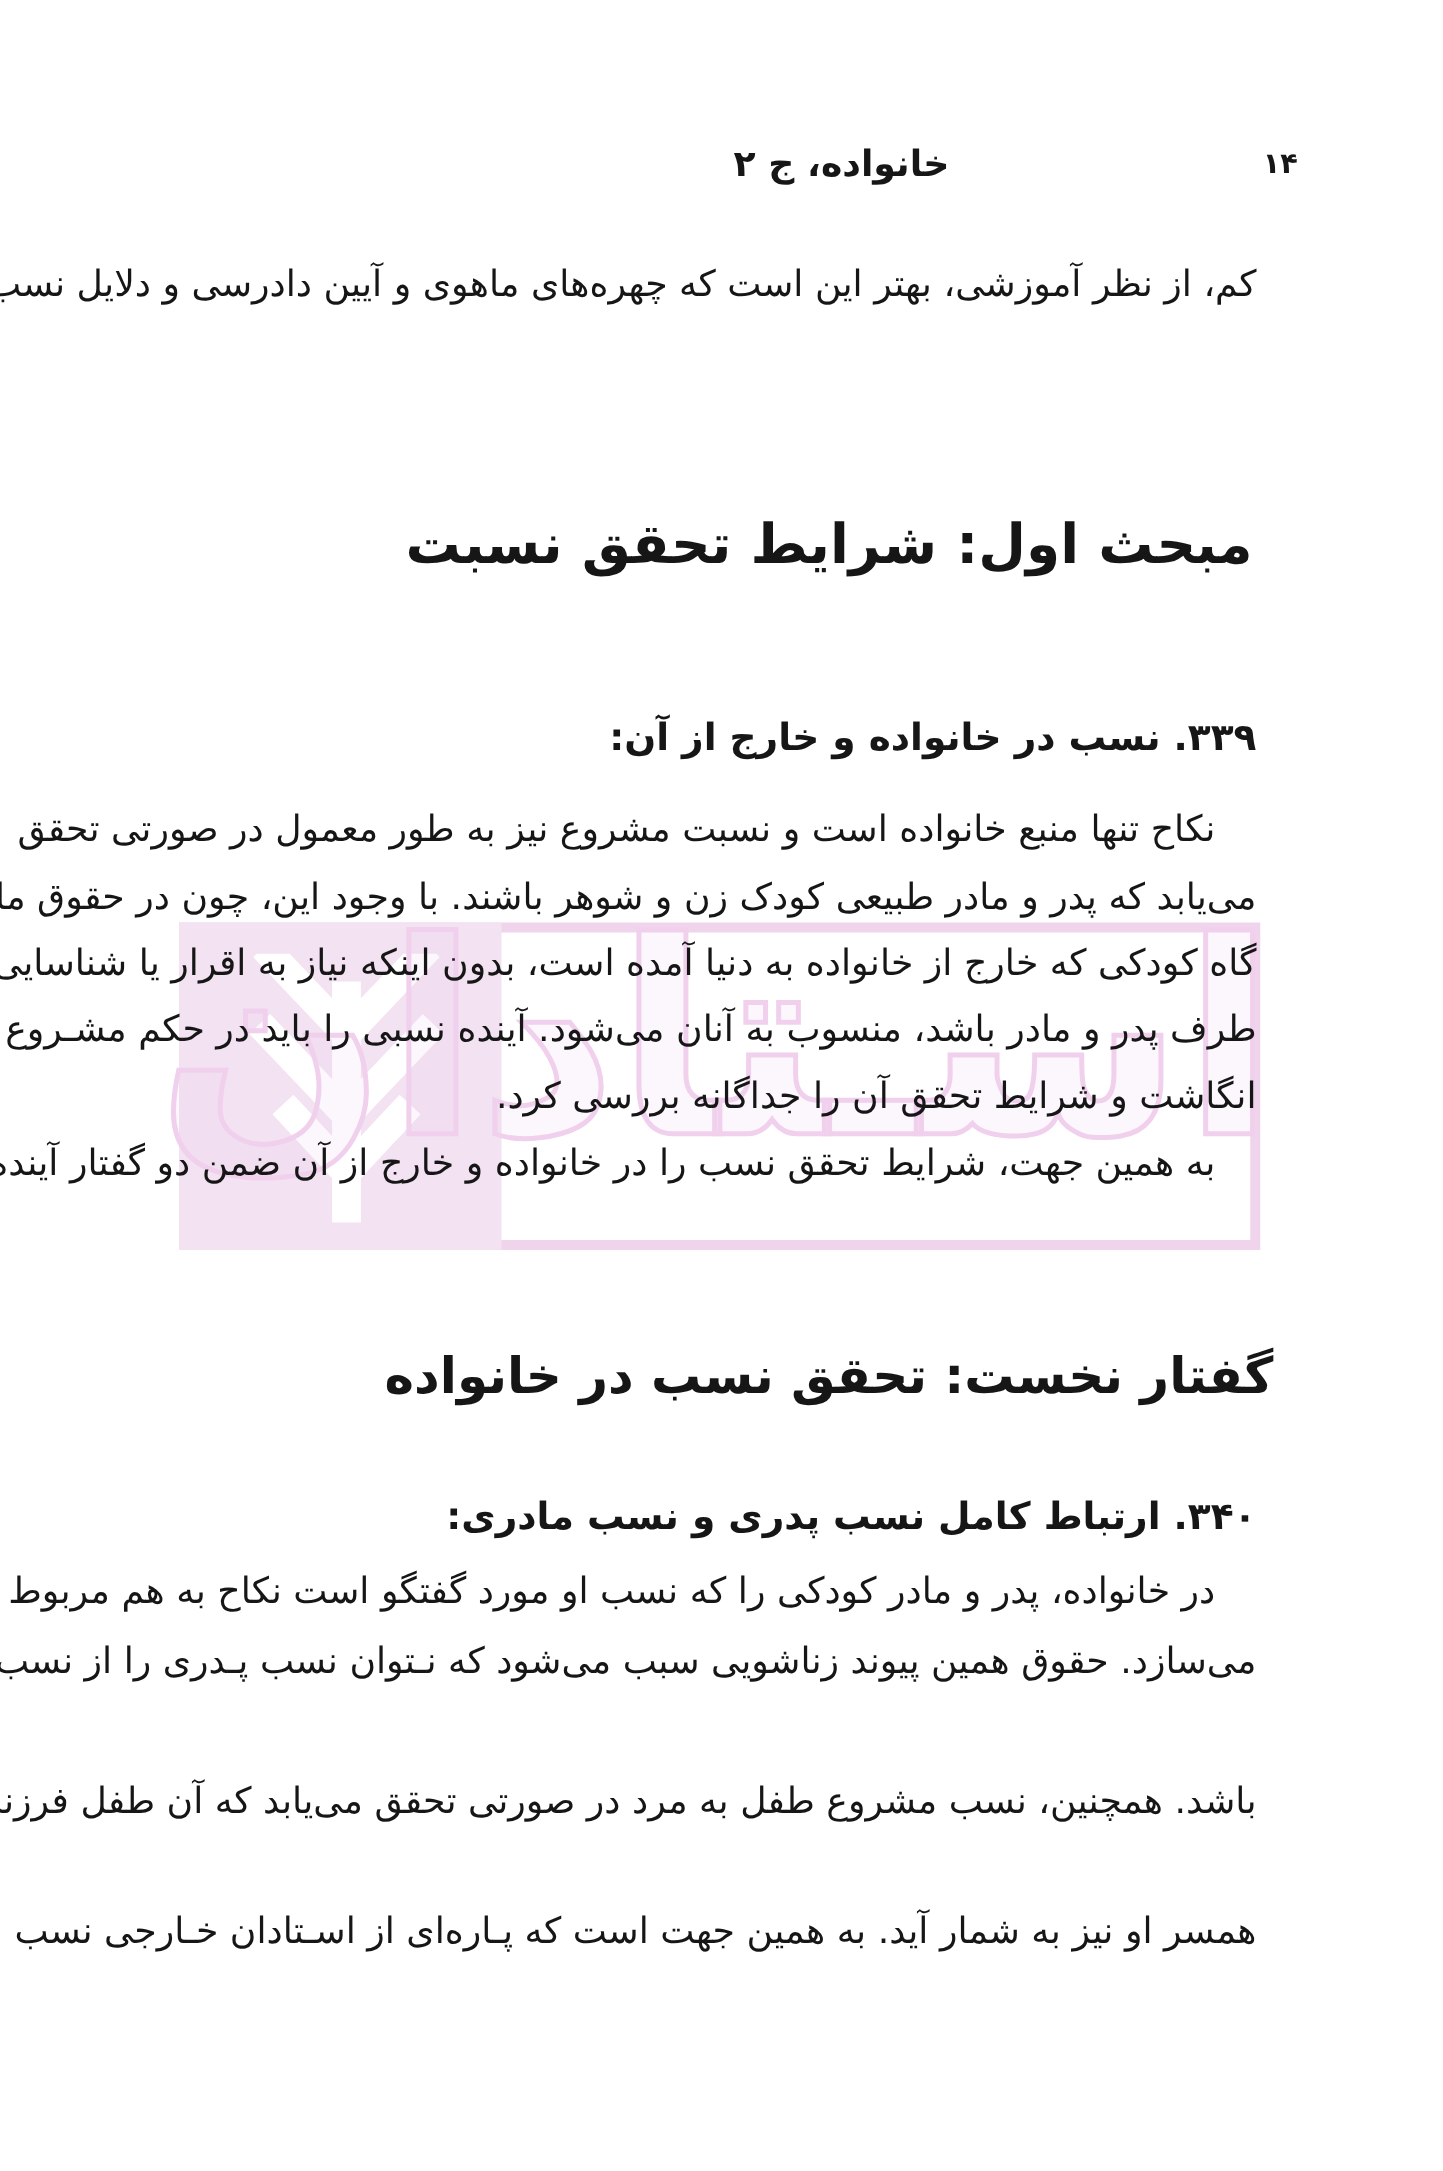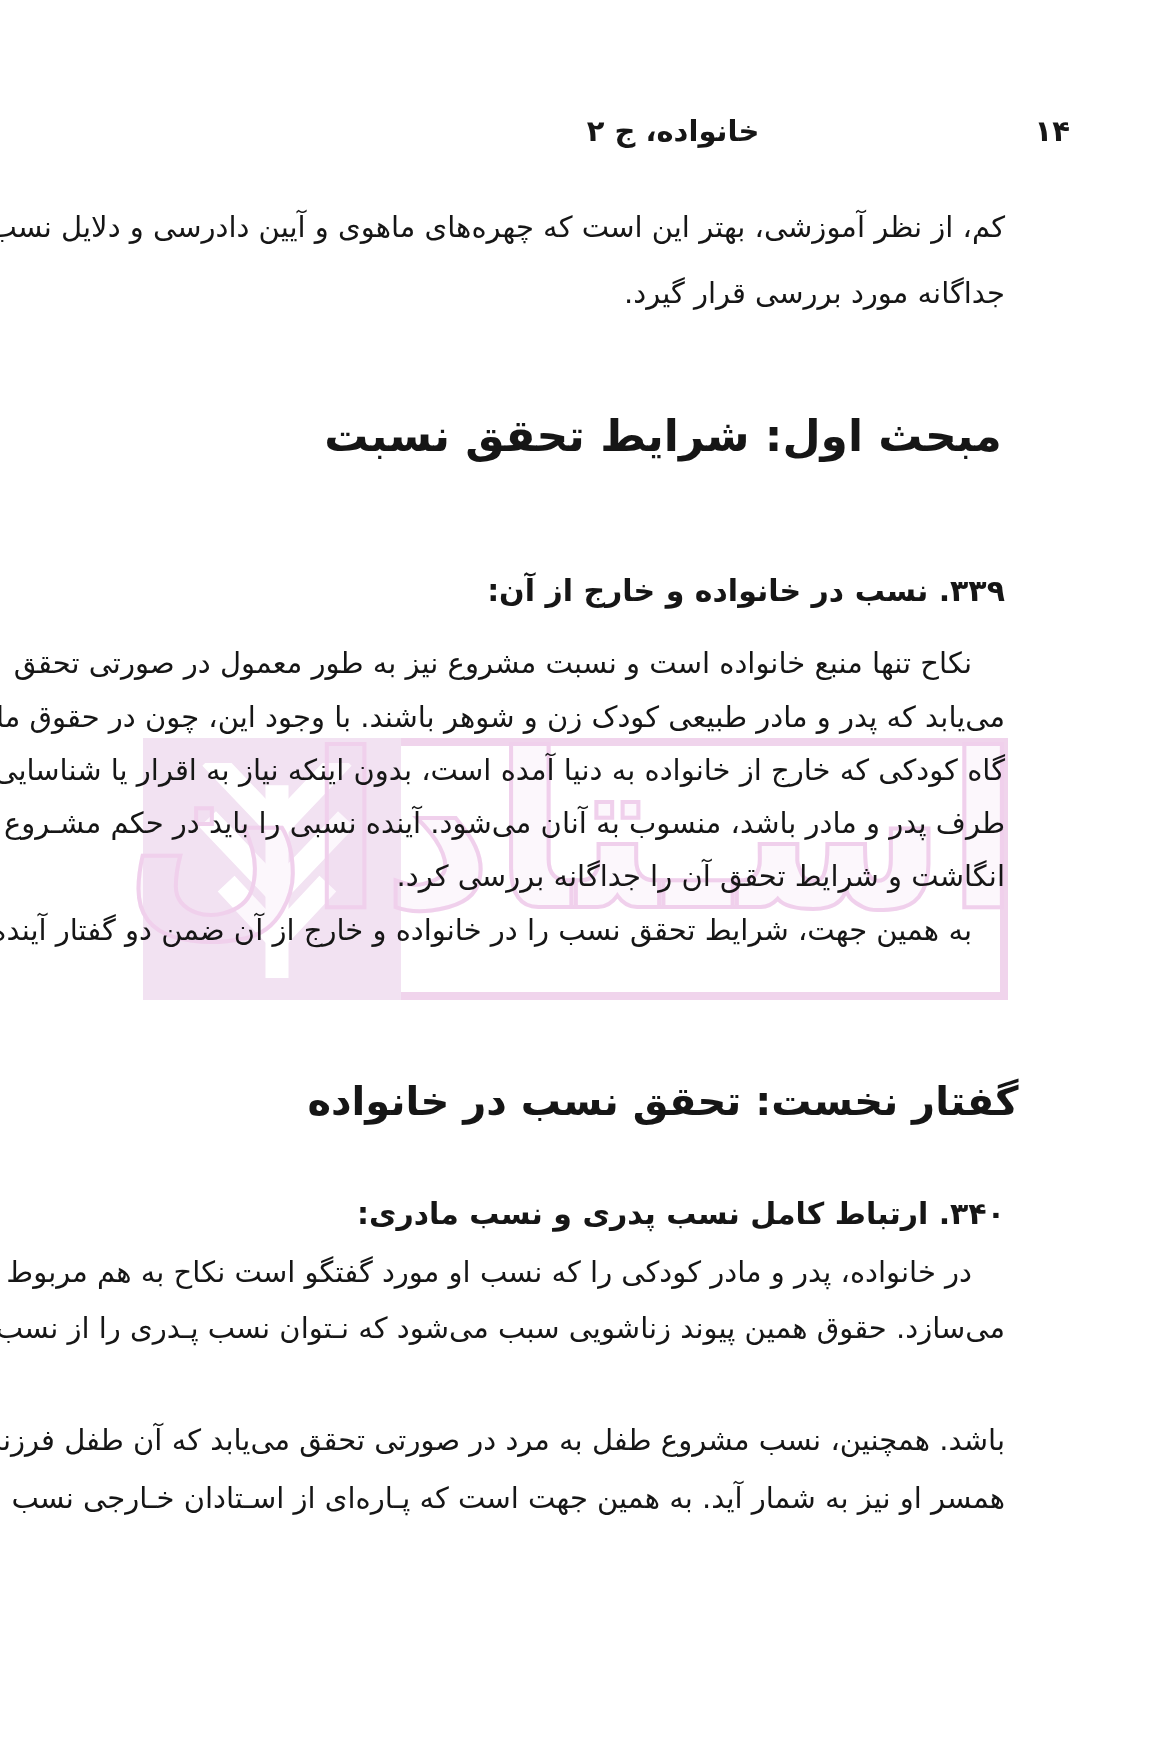--- a/index.html
+++ b/index.html
@@ -33,21 +33,21 @@
   
   .tline{
     position:absolute;z-index:2;white-space:nowrap;
     font-size:29px;line-height:42px;direction:rtl;
   }
   .right-margin{right:149px;}
   .indent{right:182px;}
   .bold{font-weight:bold;}
   .centered{left:86px;width:1154px;text-align:center;right:auto;}
   .header-title{top:110px;font-size:29px;font-weight:bold;left:96px;width:1154px;text-align:center;}
-  .page-number{top:110px;left:1010px;width:60px;text-align:right;font-size:29px;font-weight:bold;right:auto;}
+  .page-number{top:110px;left:1010px;width:60px;text-align:left;font-size:23px;font-weight:bold;right:auto;}
   .h-chapter1{top:410px;font-size:44px;line-height:52px;}
   .h-chapter2{top:1076px;font-size:40px;line-height:50px;}
   .h-num{font-size:30px;font-weight:bold;}
 </style>
 </head>
 <body>
 
 <div class="page">
 
   <div class="wm-box"></div>
@@ -59,33 +59,32 @@
       <polyline points="10,42 50,84 90,42"></polyline>
       <polyline points="22,84 50,114 78,84"></polyline>
     </g>
   </svg>
   <div class="wm-word">اسـتادان</div>
 
   <div class="tline header-title">خانواده، ج ۲</div>
   <div class="tline page-number">۱۴</div>
 
   <div class="tline right-margin" style="top:206px">کم، از نظر آموزشی، بهتر این است که چهره‌های ماهوی و آیین دادرسی و دلایل نسب</div>
-  <div class="tline right-margin" style="top:272px">جداگانه مورد بررسی قرار گیرد.</div>
 
   <div class="tline centered bold h-chapter1">مبحث اول: شرایط تحقق نسبت</div>
 
   <div class="tline right-margin h-num" style="top:570px">۳۳۹. نسب در خانواده و خارج از آن:</div>
   <div class="tline indent" style="top:642px">نکاح تنها منبع خانواده است و نسبت مشروع نیز به طور معمول در صورتی تحقق</div>
   <div class="tline right-margin" style="top:696px">می‌یابد که پدر و مادر طبیعی کودک زن و شوهر باشند. با وجود این، چون در حقوق ما</div>
   <div class="tline right-margin" style="top:749px">گاه کودکی که خارج از خانواده به دنیا آمده است، بدون اینکه نیاز به اقرار یا شناسایی از</div>
   <div class="tline right-margin" style="top:802px">طرف پدر و مادر باشد، منسوب به آنان می‌شود. آینده نسبی را باید در حکم مشـروع</div>
   <div class="tline right-margin" style="top:855px">انگاشت و شرایط تحقق آن را جداگانه بررسی کرد.</div>
   <div class="tline indent" style="top:909px">به همین جهت، شرایط تحقق نسب را در خانواده و خارج از آن ضمن دو گفتار آینده</div>
 
   <div class="tline centered bold h-chapter2">گفتار نخست: تحقق نسب در خانواده</div>
 
   <div class="tline right-margin h-num" style="top:1193px">۳۴۰. ارتباط کامل نسب پدری و نسب مادری:</div>
   <div class="tline indent" style="top:1251px">در خانواده، پدر و مادر کودکی را که نسب او مورد گفتگو است نکاح به هم مربوط</div>
   <div class="tline right-margin" style="top:1307px">می‌سازد. حقوق همین پیوند زناشویی سبب می‌شود که نـتوان نسب پـدری را از نسب</div>
   <div class="tline right-margin" style="top:1419px">باشد. همچنین، نسب مشروع طفل به مرد در صورتی تحقق می‌یابد که آن طفل فرزند</div>
-  <div class="tline right-margin" style="top:1477px">همسر او نیز به شمار آید. به همین جهت است که پـاره‌ای از اسـتادان خـارجی نسب</div>
+  <div class="tline right-margin" style="top:1523px">همسر او نیز به شمار آید. به همین جهت است که پـاره‌ای از اسـتادان خـارجی نسب</div>
 
 </div>
 
 </body></html>

